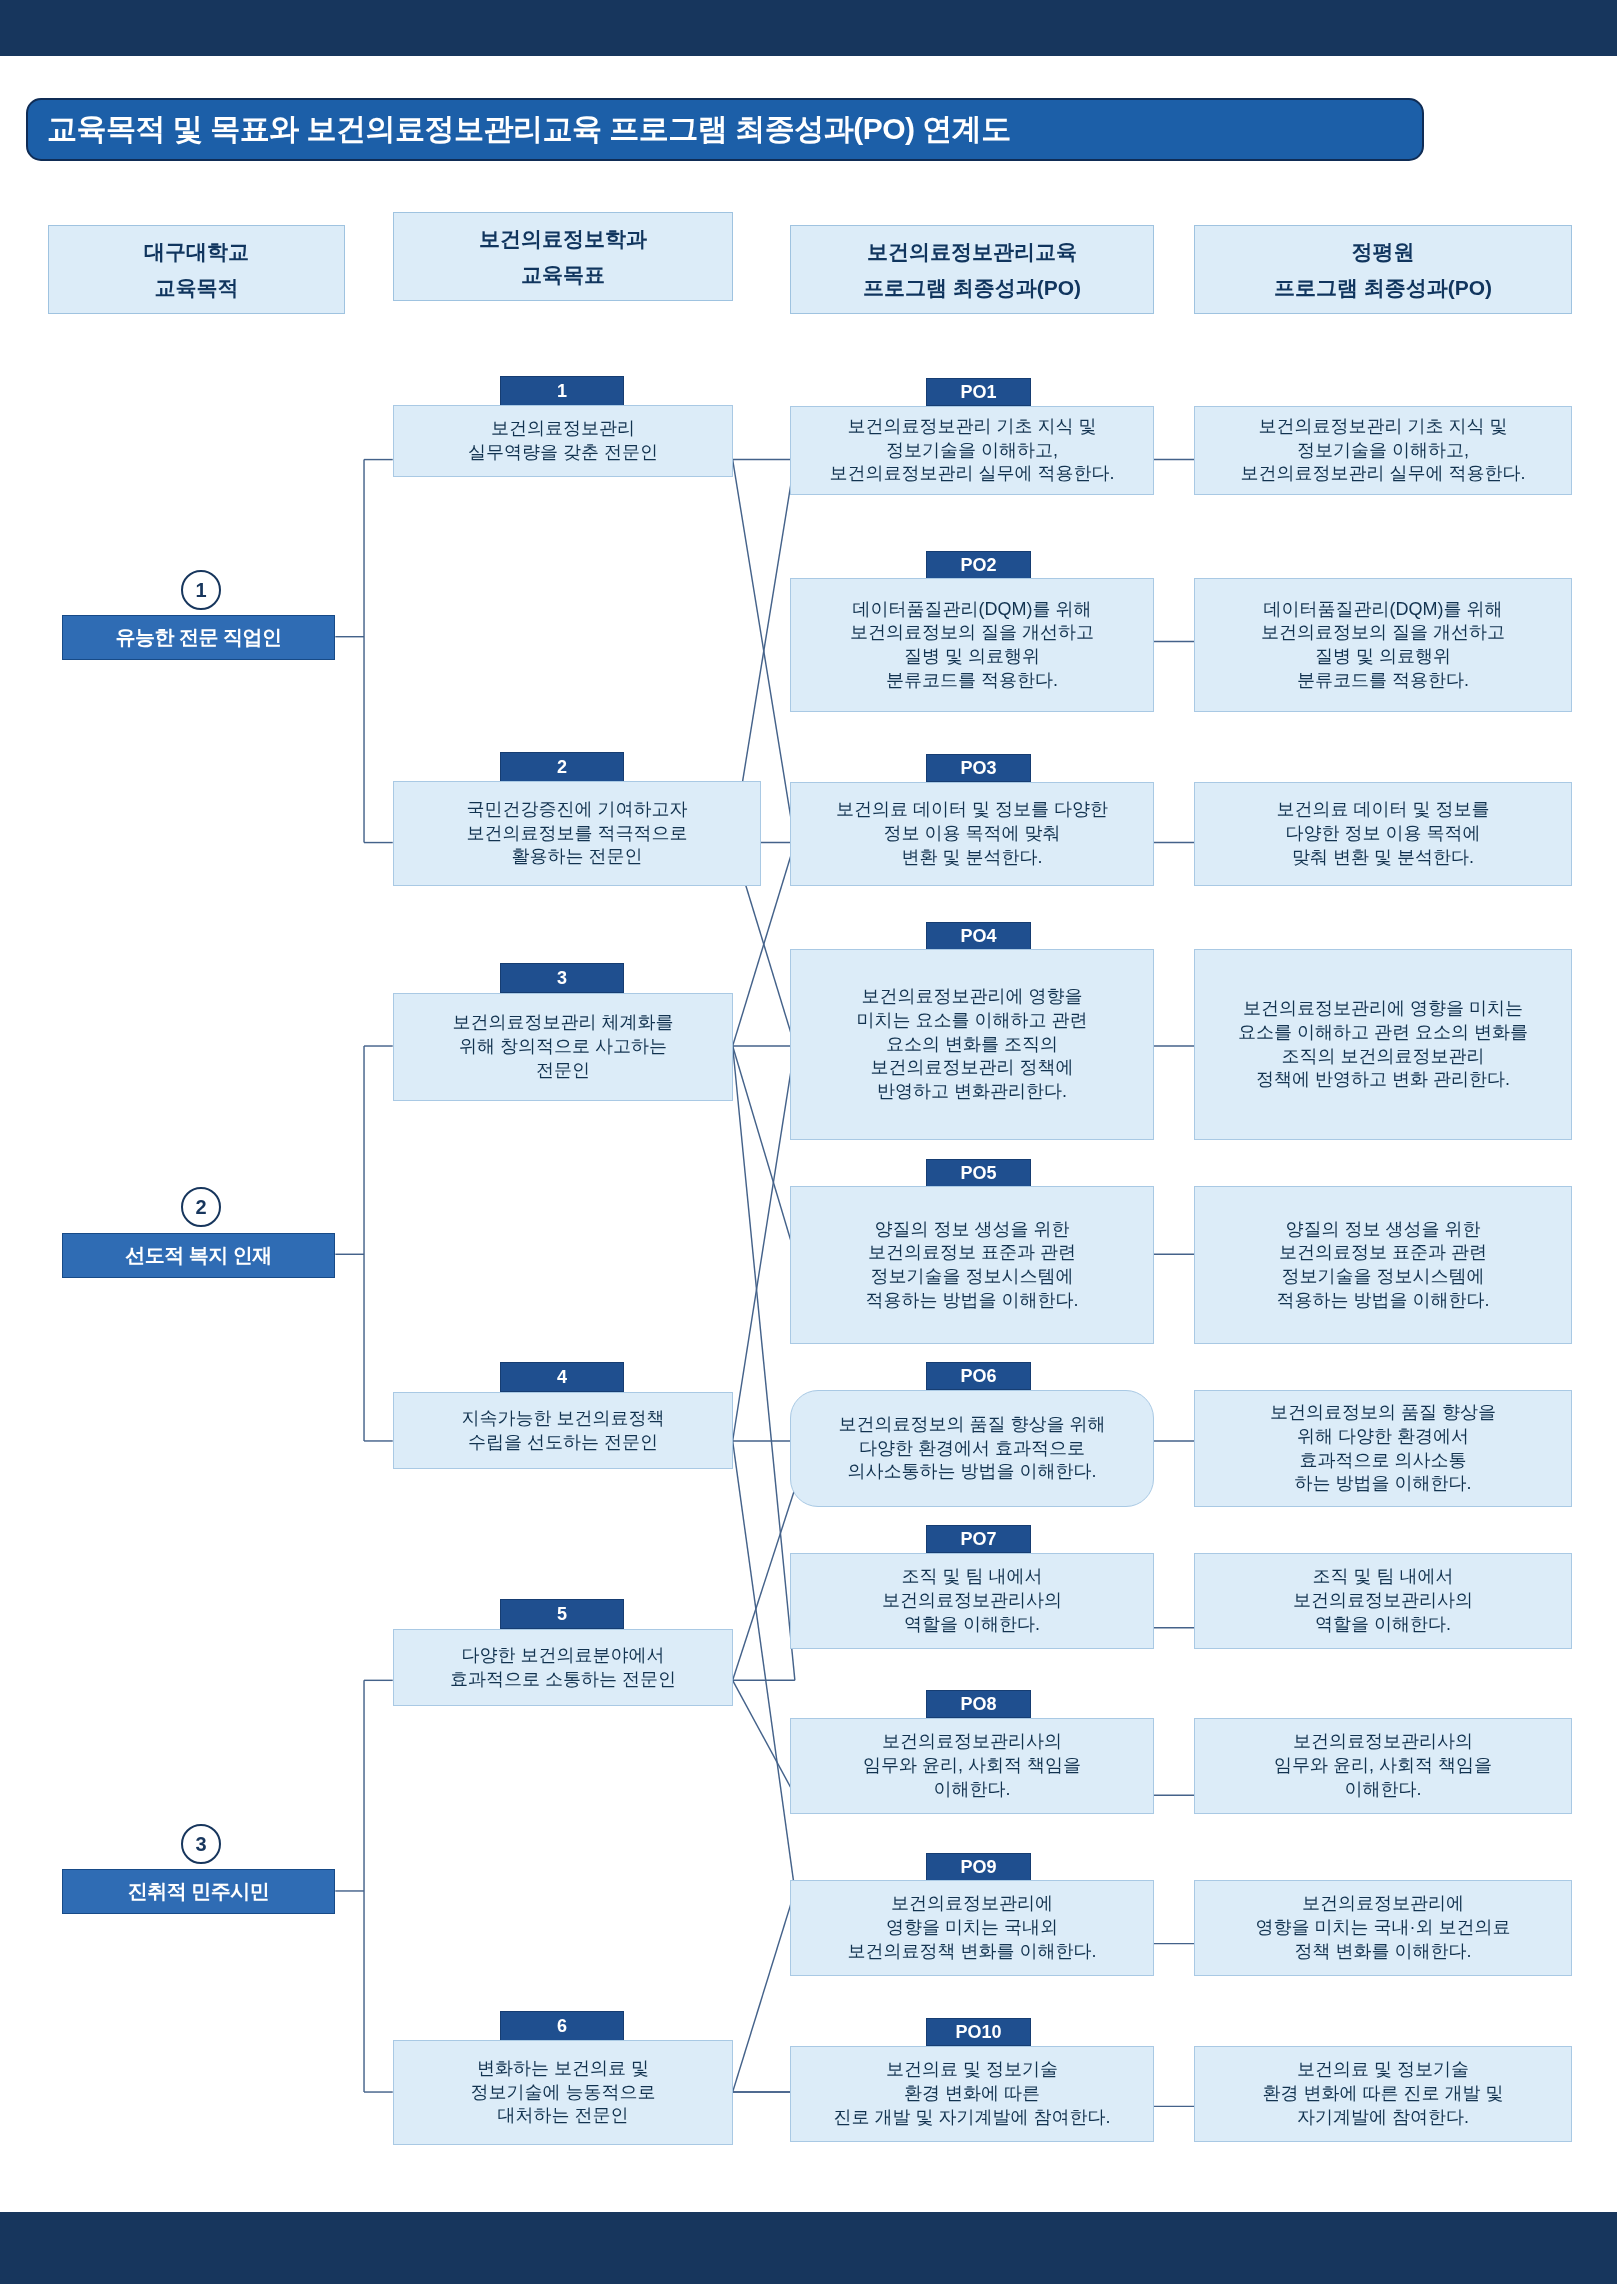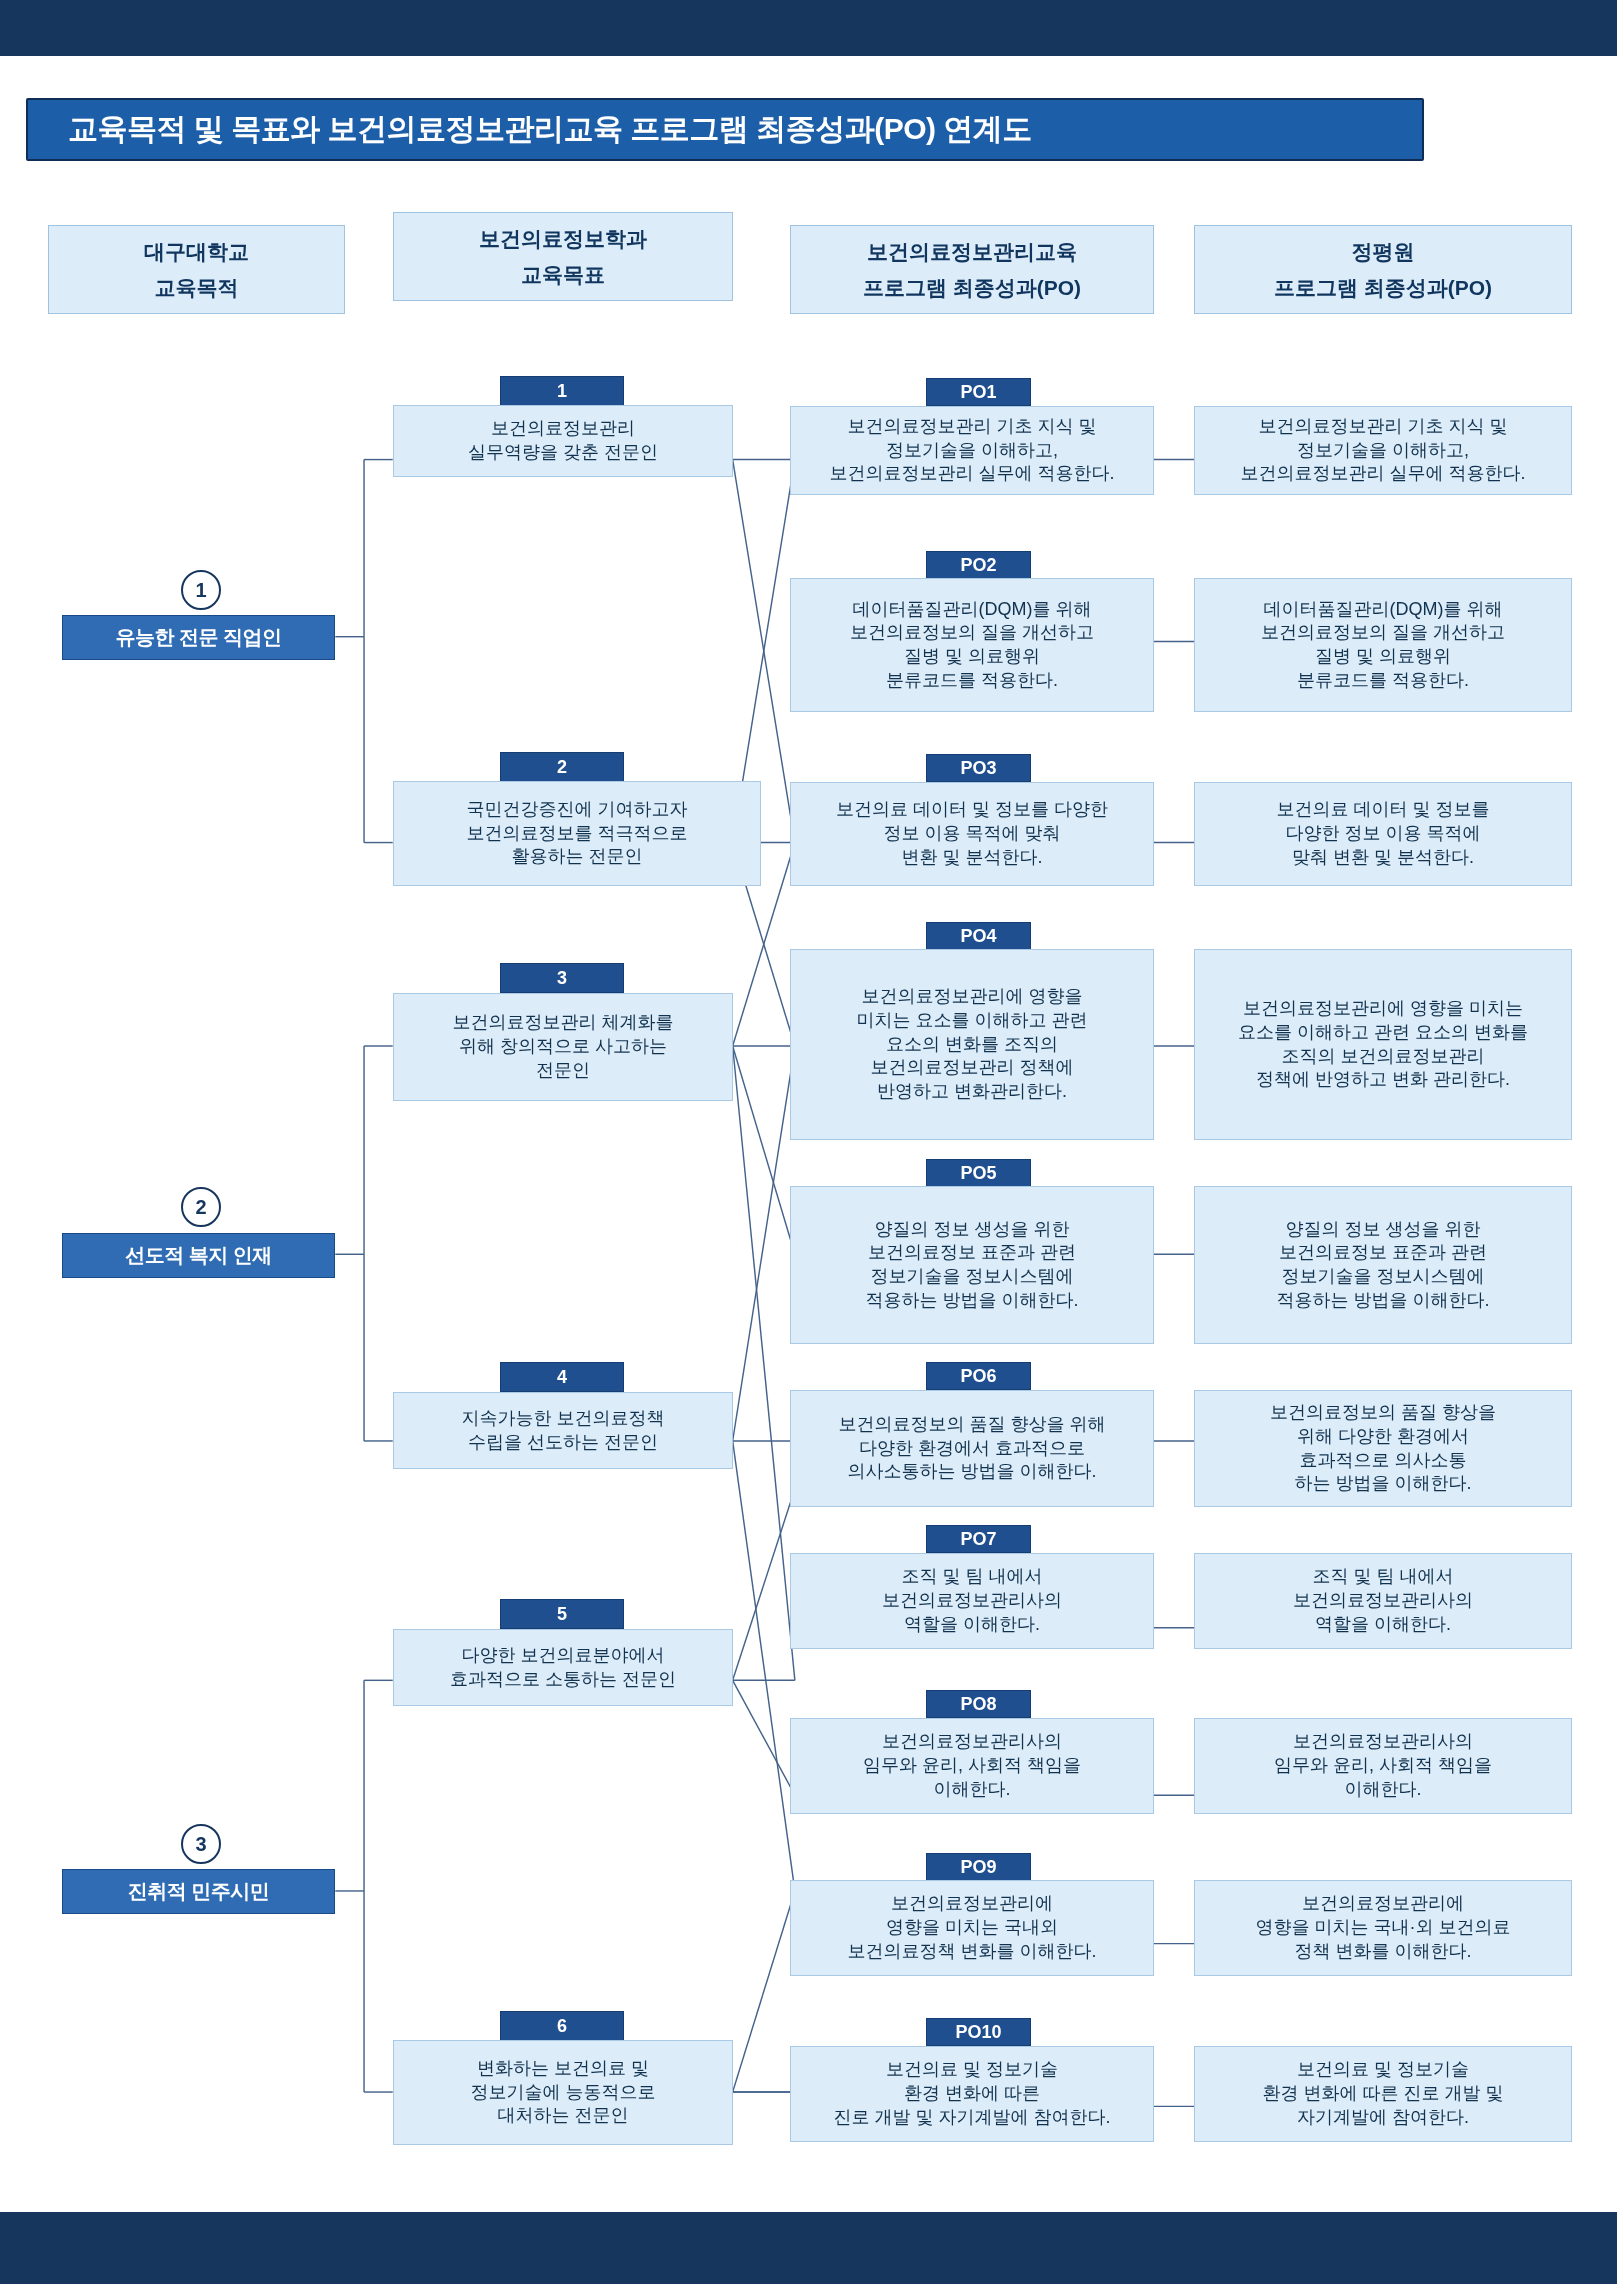--- a/index.html
+++ b/index.html
@@ -38,25 +38,25 @@
 
   
   .title-bar {
     position: absolute;
     left: 26px;
     top: 98px;
     width: 1398px;
     height: 63px;
     background: #1c5fa8;
     border: 2.4px solid #0f2c55;
-    border-radius: 2px;
-    display: flex;
-    align-items: center;
-    box-sizing: border-box;
-    padding-left: 40px;
+    border-radius: 15px;
+    display: flex;
+    align-items: center;
+    box-sizing: border-box;
+    padding-left: 19px;
     text-align: center;
   }
   .title-bar .title-text {
     color: #ffffff;
     font-size: 30px;
     font-weight: bold;
     letter-spacing: -0.5px;
     white-space: nowrap;
   }
 
@@ -319,21 +319,21 @@
     <div class="box po-body" style="left:790px; top:949px; width:364px; height:191px;">
       <span class="wrap">보건의료정보관리에 영향을<br>미치는 요소를 이해하고 관련<br>요소의 변화를 조직의<br>보건의료정보관리 정책에<br>반영하고 변화관리한다.</span>
     </div>
 
     <div class="po-tab" style="left:926px; top:1159px; width:105px; height:28px;">PO5</div>
     <div class="box po-body" style="left:790px; top:1186px; width:364px; height:158px;">
       <span class="wrap">양질의 정보 생성을 위한<br>보건의료정보 표준과 관련<br>정보기술을 정보시스템에<br>적용하는 방법을 이해한다.</span>
     </div>
 
     <div class="po-tab" style="left:926px; top:1362px; width:105px; height:28px;">PO6</div>
-    <div class="box po-body" style="left:790px; top:1390px; width:364px; height:117px;">
+    <div class="box po-body" style="left:790px; top:1390px; width:364px; height:117px;border-radius:28px;">
       <span class="wrap">보건의료정보의 품질 향상을 위해<br>다양한 환경에서 효과적으로<br>의사소통하는 방법을 이해한다.</span>
     </div>
 
     <div class="po-tab" style="left:926px; top:1525px; width:105px; height:28px;">PO7</div>
     <div class="box po-body" style="left:790px; top:1553px; width:364px; height:96px;">
       <span class="wrap">조직 및 팀 내에서<br>보건의료정보관리사의<br>역할을 이해한다.</span>
     </div>
 
     <div class="po-tab" style="left:926px; top:1690px; width:105px; height:28px;">PO8</div>
     <div class="box po-body" style="left:790px; top:1718px; width:364px; height:96px;">

